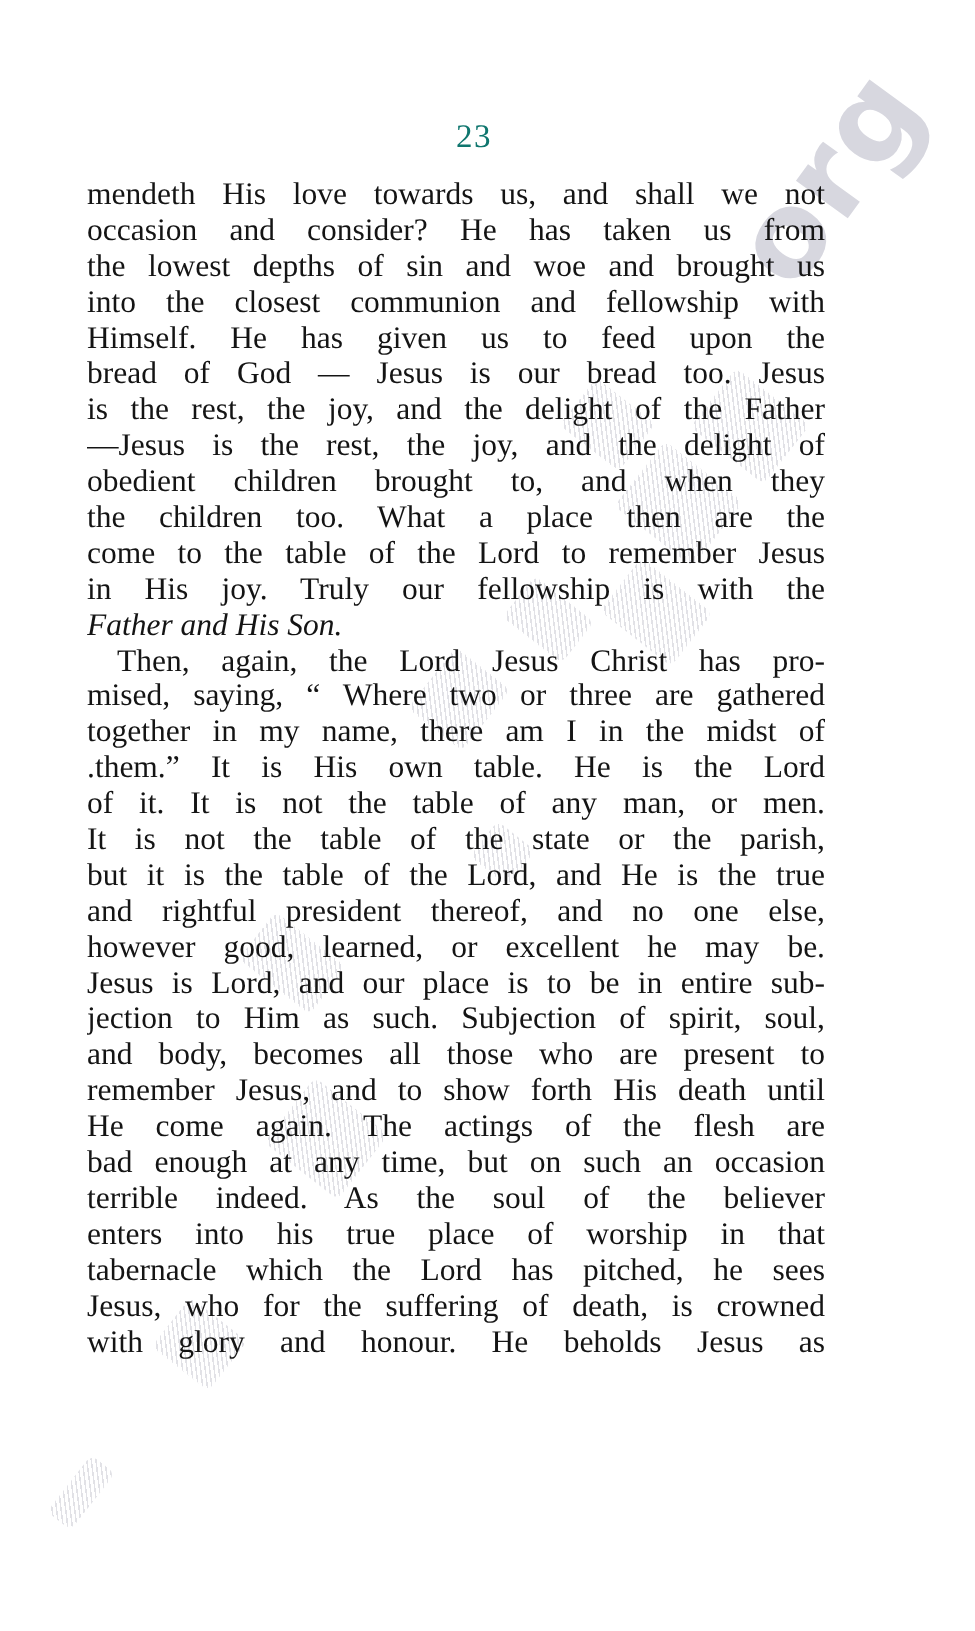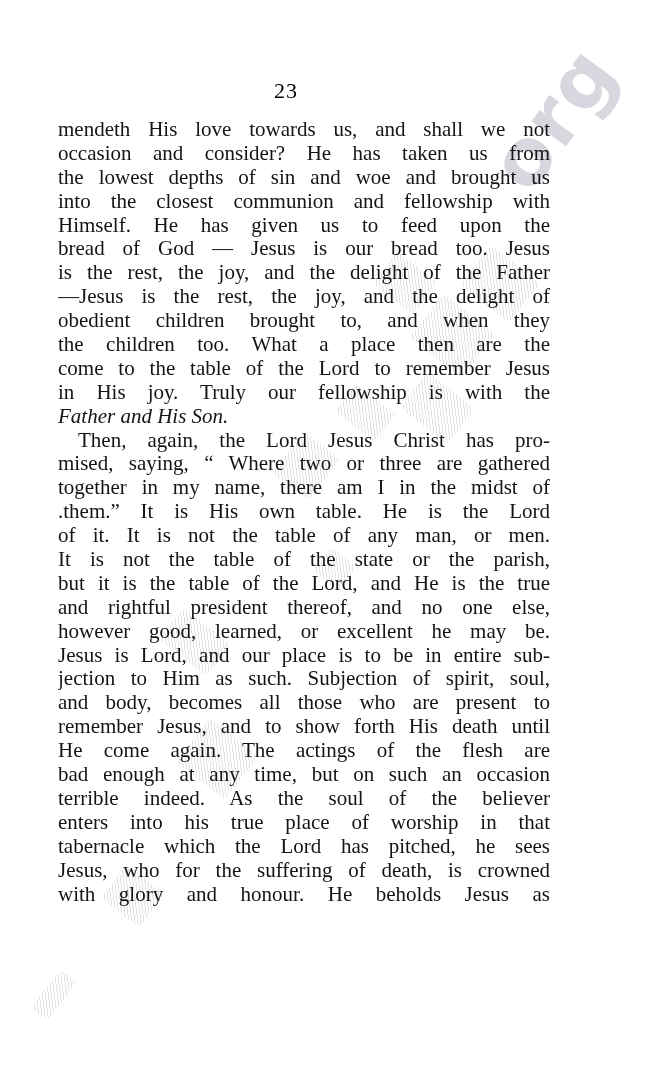--- a/index.html
+++ b/index.html
@@ -12,26 +12,26 @@
     width: 650px;
     height: 1087px;
     background: #ffffff;
     overflow: hidden;
     font-family: "Liberation Serif", serif;
     color: #141414;
   }
   .page-number {
     position: absolute;
     top: 78px;
-    left: 40px;
+    left: 70px;
     width: 492px;
     text-align: center;
     font-size: 22px;
     letter-spacing: 1px;
-    color: #000000;
+    color: #0f766e;
   }
   .text-block {
     position: absolute;
     top: 118px;
     left: 58px;
     width: 492px;
   }
   .paragraph { margin: 0; padding: 0; }
   .line {
     height: 23.9px;

